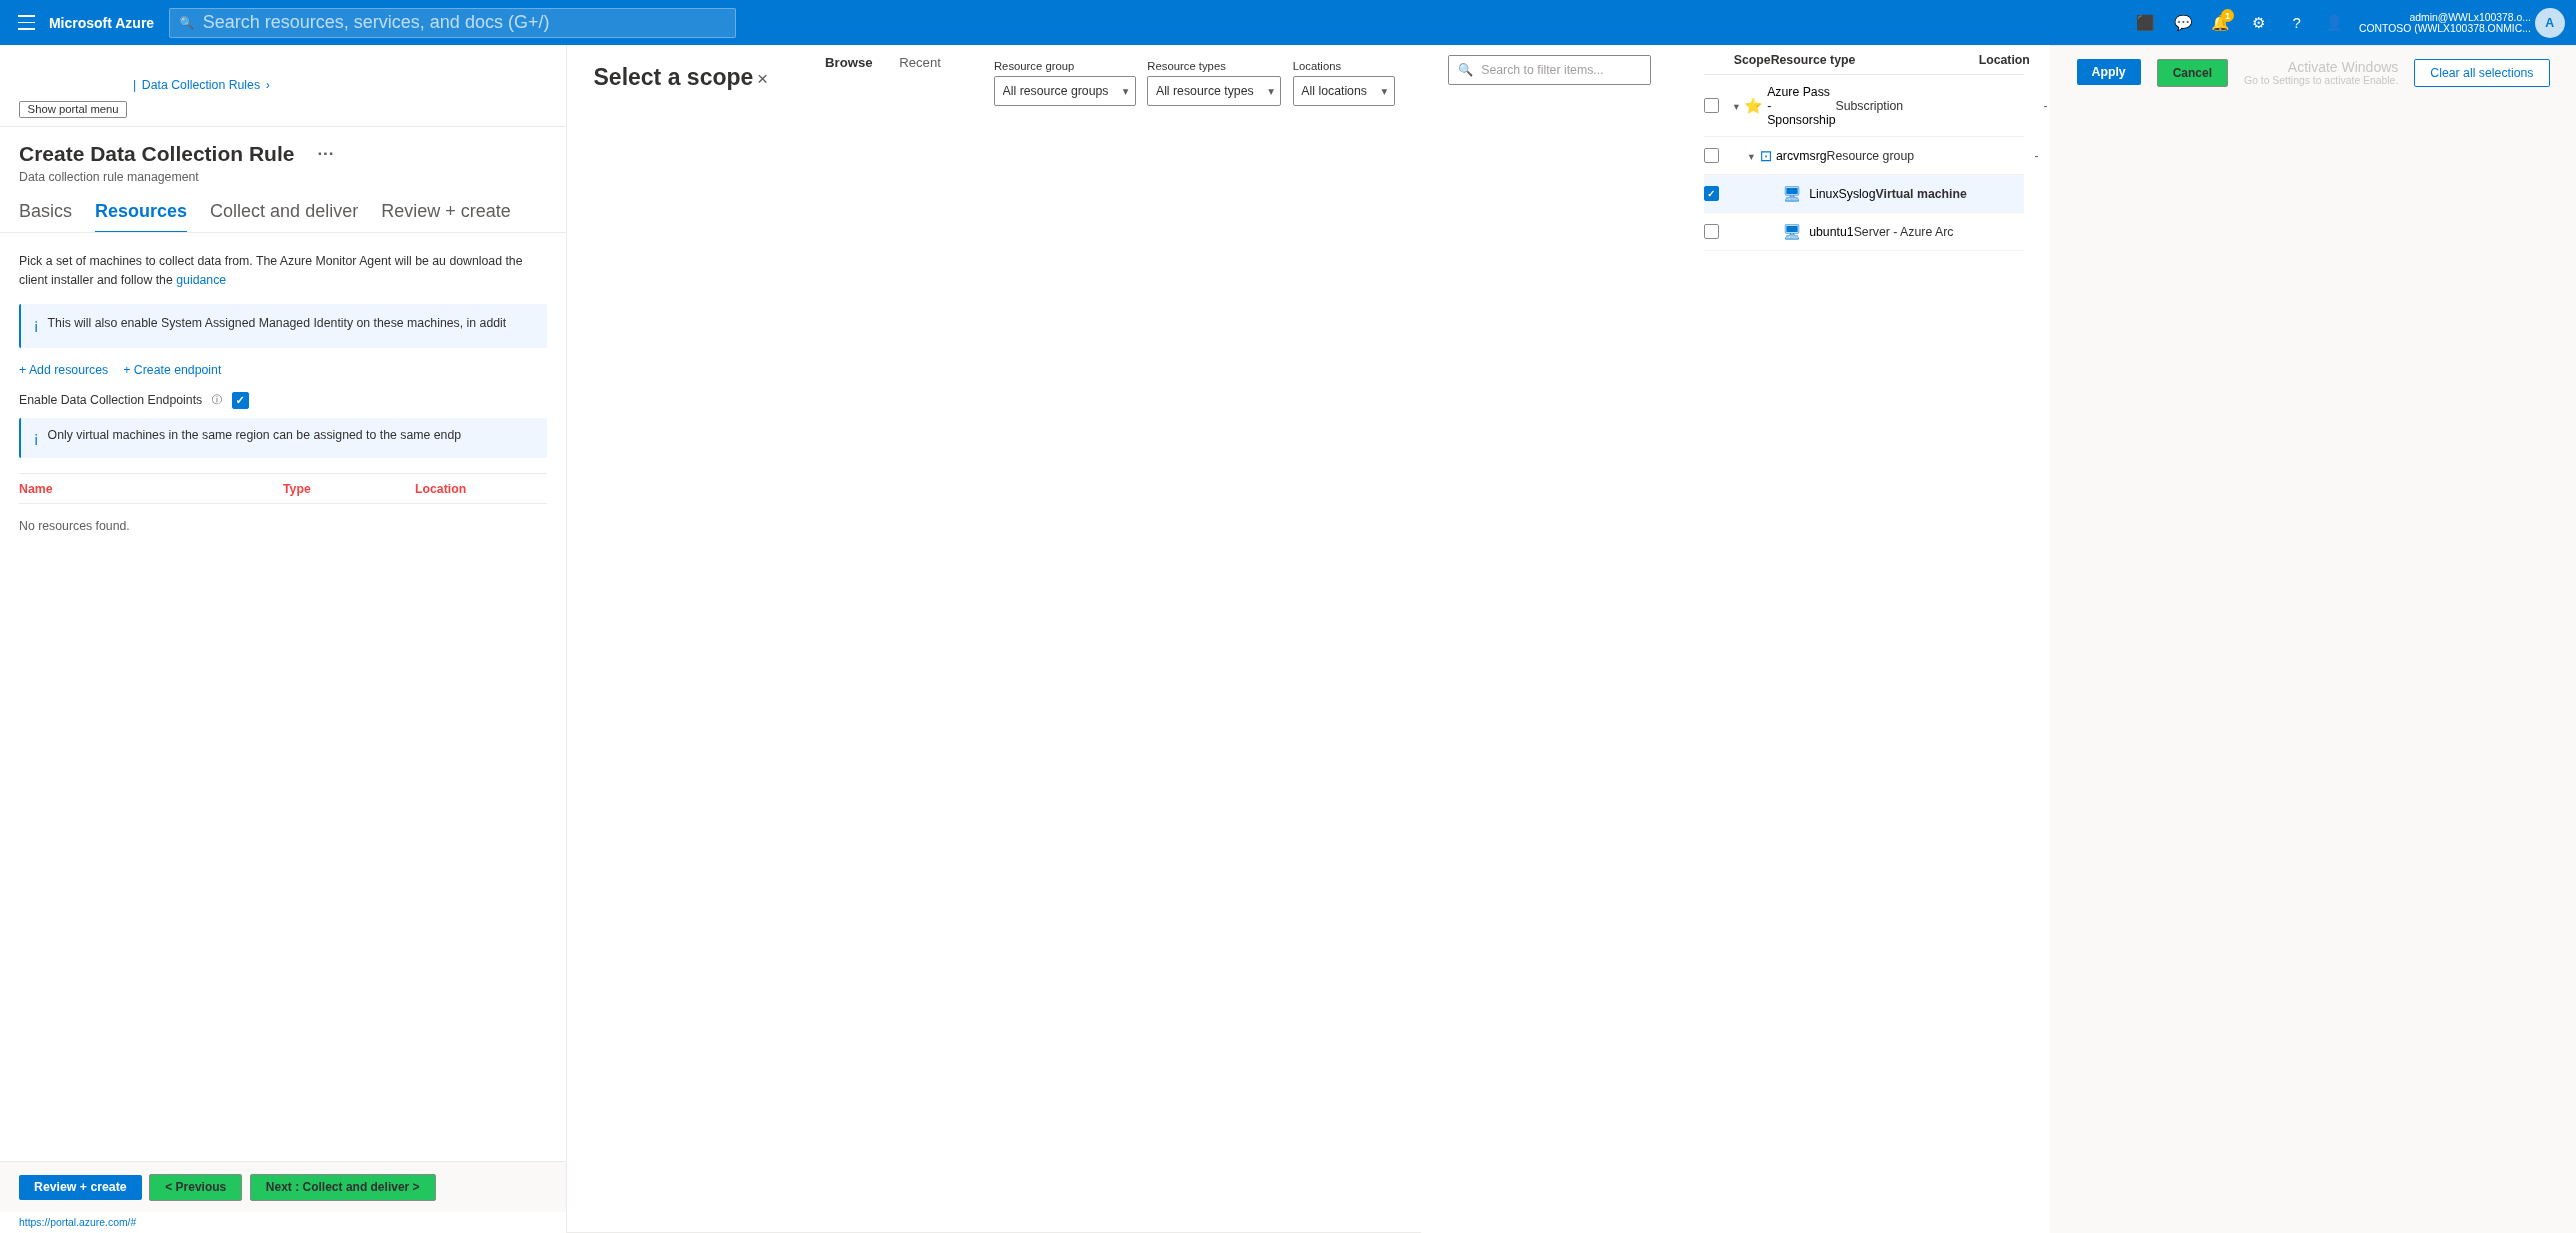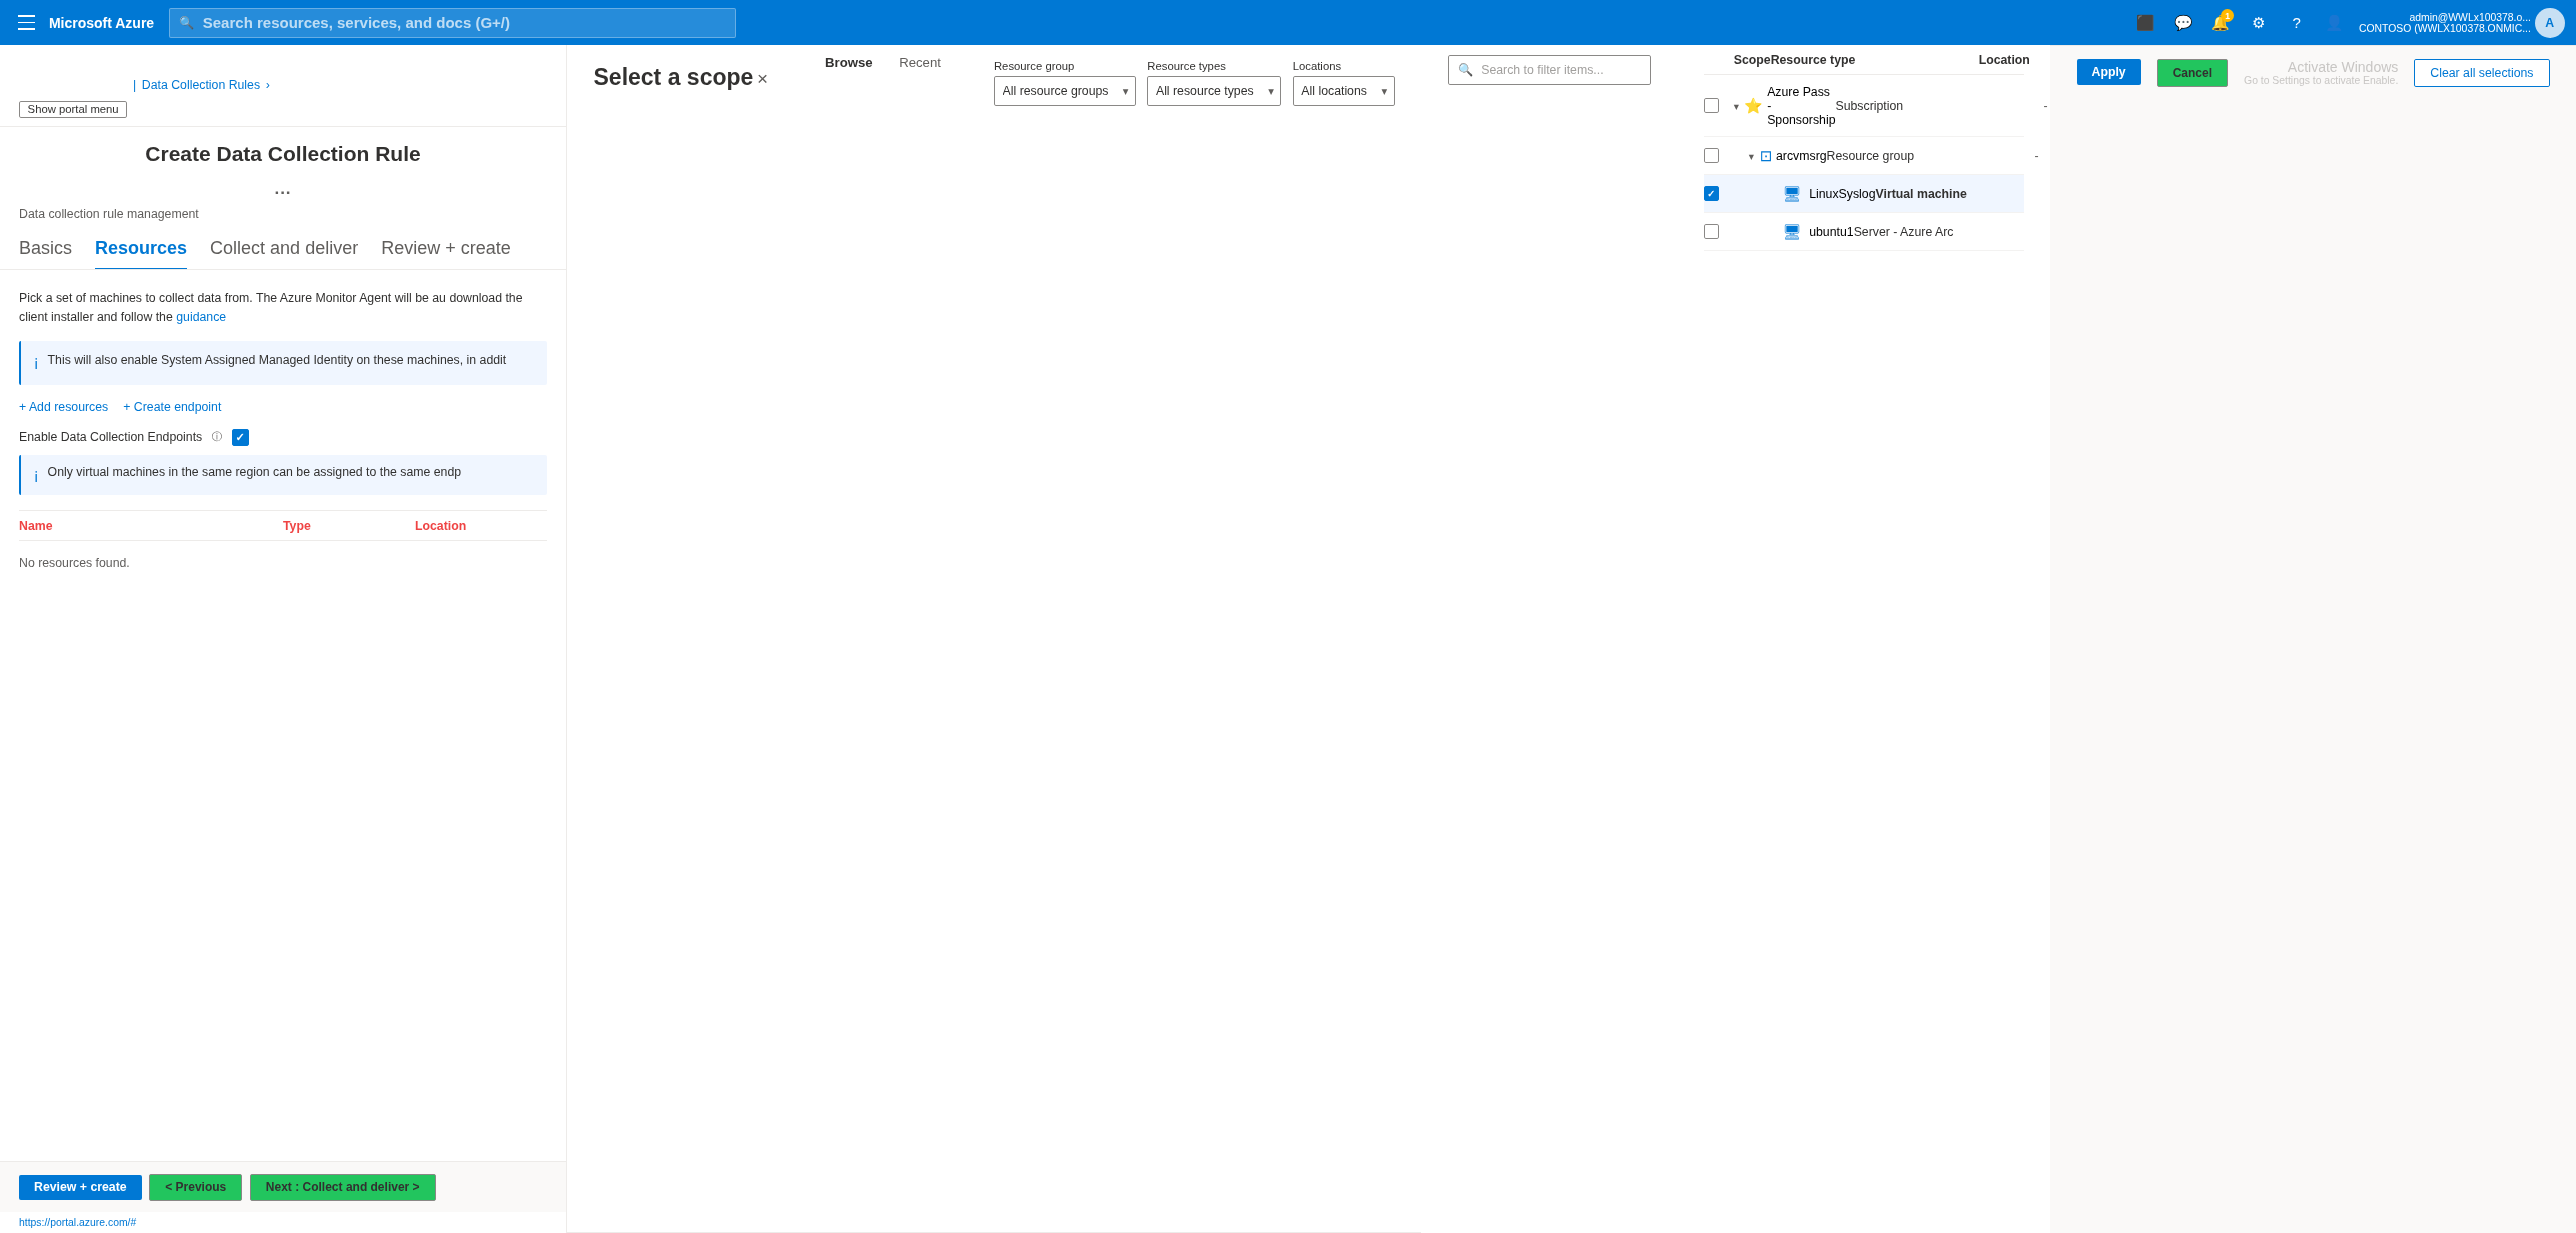--- a/index.html
+++ b/index.html
@@ -34,21 +34,21 @@
       height: 30px;
       display: flex;
       align-items: center;
       padding: 0 9.5px;
       color: rgba(255,255,255,0.8);
       font-size: 12.3px;
       gap: 7.6px;
     }
     .topbar-search input {
       background: transparent; border: none; color: rgba(255,255,255,0.9);
-      font-size: 15px; outline: none; flex: 1; font-weight: bold;
+      font-size: 18px; outline: none; flex: 1;
     }
     .topbar-search input::placeholder { color: rgba(255,255,255,0.7); }
     .topbar-icons {
       margin-left: auto;
       display: flex; align-items: center; gap: 3.8px;
     }
     .topbar-icon-btn {
       width: 34px; height: 34px;
       display: flex; align-items: center; justify-content: center;
       cursor: pointer; border-radius: 1.9px; color: white; position: relative;
@@ -113,21 +113,21 @@
     }
     .breadcrumb-bar .breadcrumb-link { color: #0078d4; cursor: pointer; }
 
     .page-header {
       padding: 15px 19px 7.6px;
     }
     .page-title {
       font-size: 21px;
       font-weight: 600;
       color: #323130;
-      display: flex; align-items: center; gap: 17px; flex-direction: column;
+      display: flex; align-items: center; gap: 23px;
     }
     .page-subtitle { font-size: 12.3px; color: #605e5c; margin-top: 3.8px; }
     .more-btn { cursor: pointer; color: #605e5c; font-size: 17px; }
 
     
     .tabs {
       display: flex;
       padding: 0 19px;
       border-bottom: 0.9px solid #edebe9;
       gap: 23px;

